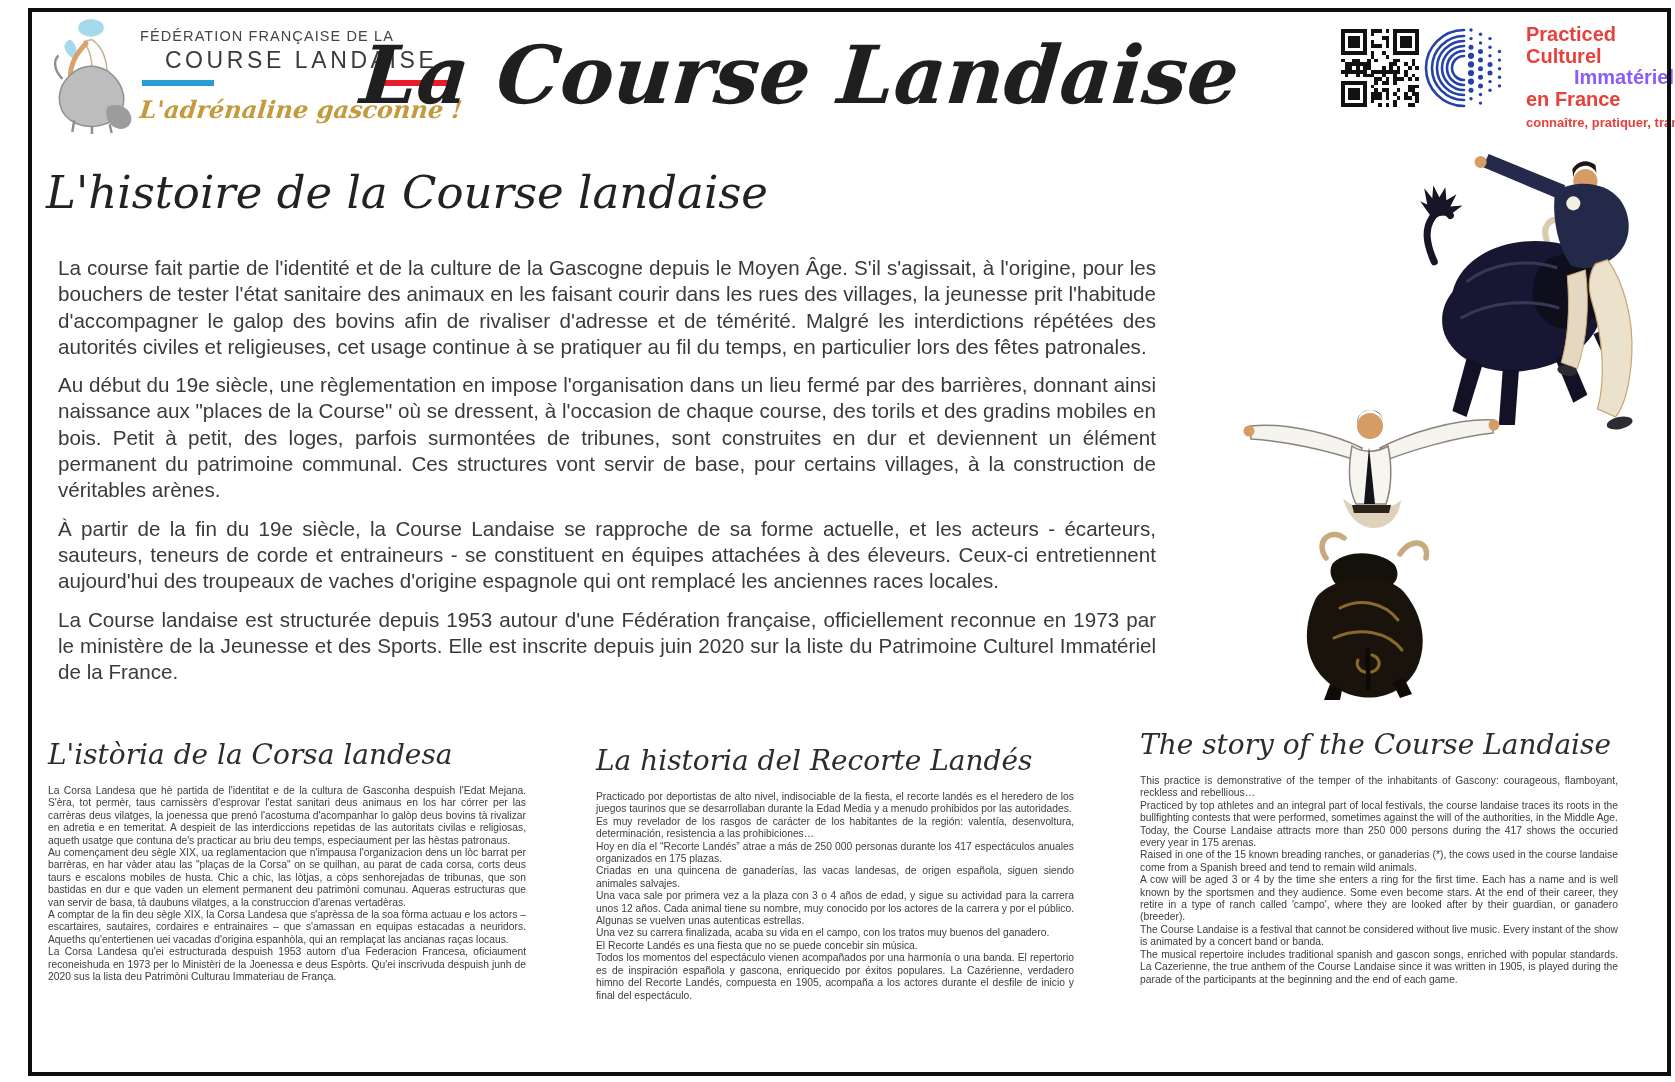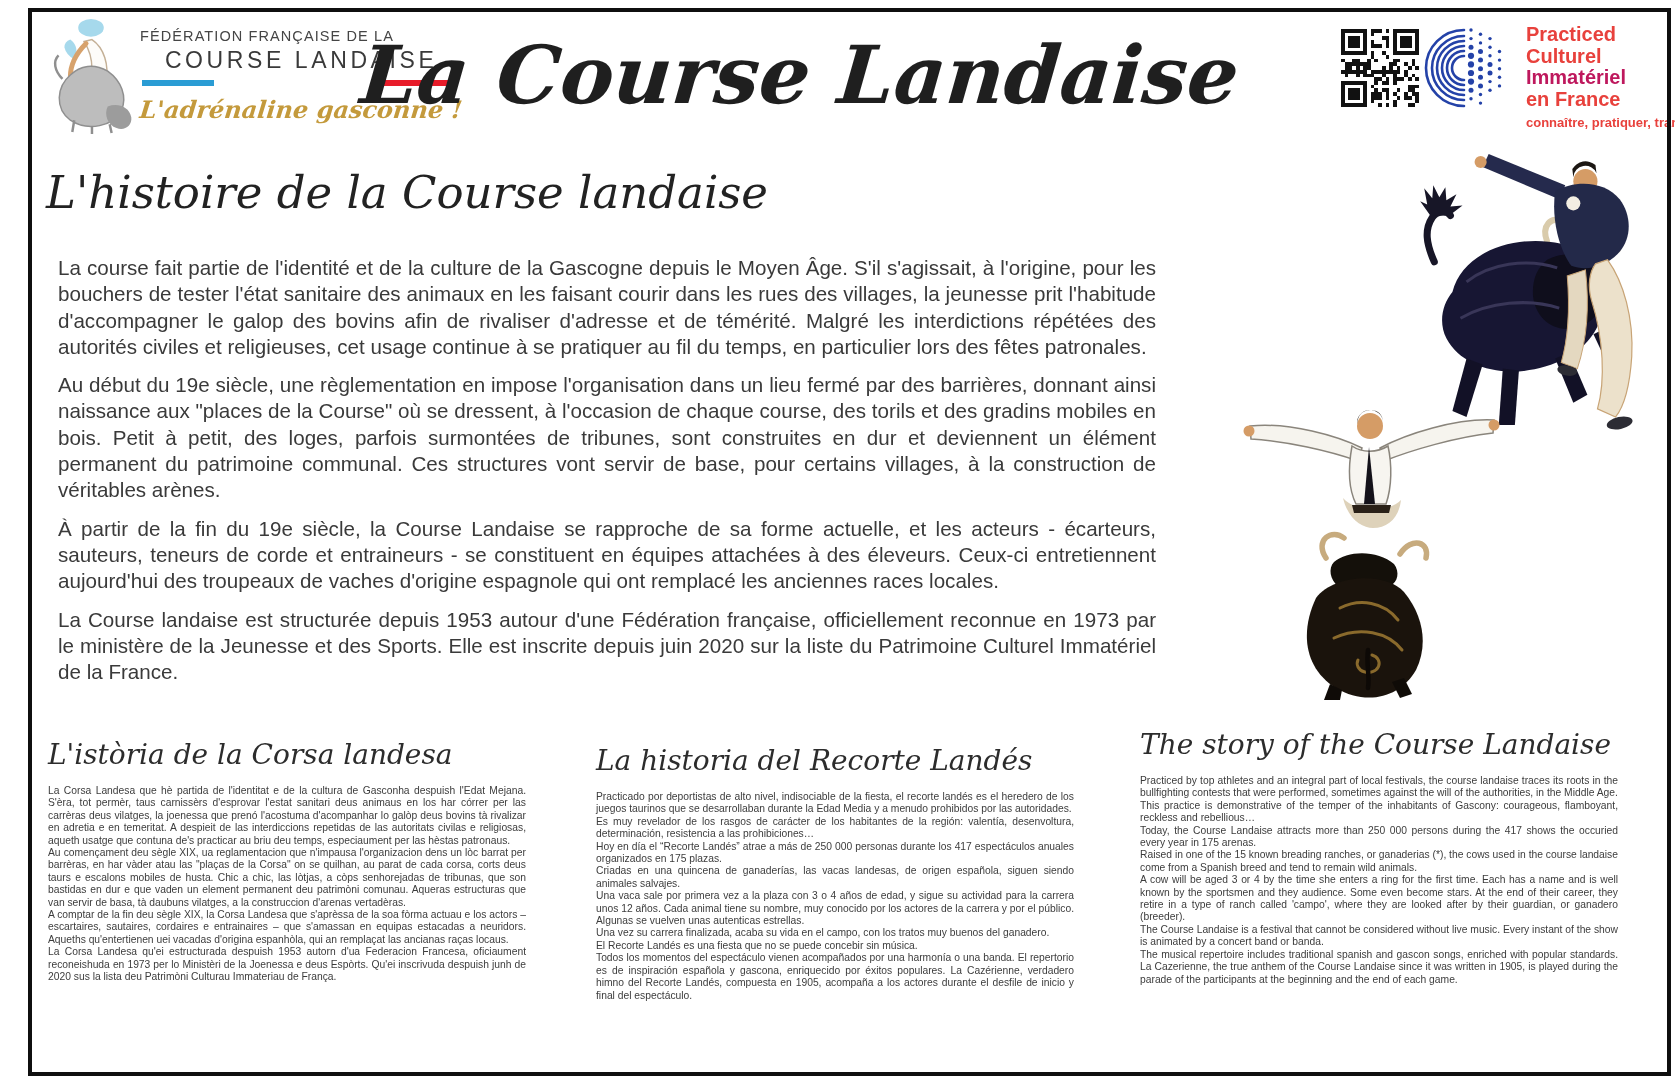--- a/index.html
+++ b/index.html
@@ -151,21 +151,21 @@
       <circle cx="75.5" cy="34.099999999999994" r="1.7"></circle>
       <circle cx="75.5" cy="42.699999999999996" r="1.7"></circle>
       <circle cx="75.5" cy="51.3" r="1.7"></circle>
       <circle cx="75.5" cy="59.89999999999999" r="1.7"></circle>
     </g>
 </svg>
 
 <div class="pci-text">
   <div class="pci-line" style="color: rgb(232, 65, 60);">Practiced</div>
   <div class="pci-line" style="color: rgb(232, 65, 60);">Culturel</div>
-  <div class="pci-line" style="color: #be185d;">Immatériel</div>
+  <div class="pci-line" style="color: #8b5cf6; margin-left: 48px;">Immatériel</div>
   <div class="pci-line" style="color: rgb(232, 65, 60);">en France</div>
   <div class="pci-sub" style="color: rgb(232, 65, 60);">connaître, pratiquer, transmettre</div>
 </div>
 
 <div class="main-heading script">L'histoire de la Course landaise</div>
 
 <div class="main-text" lang="fr">
   <p>La course fait partie de l'identité et de la culture de la Gascogne depuis le Moyen Âge. S'il s'agissait, à l'origine, pour les bouchers de tester l'état sanitaire des animaux en les faisant courir dans les rues des villages, la jeunesse prit l'habitude d'accompagner le galop des bovins afin de rivaliser d'adresse et de témérité. Malgré les interdictions répétées des autorités civiles et religieuses, cet usage continue à se pratiquer au fil du temps, en particulier lors des fêtes patronales.</p>
   <p>Au début du 19e siècle, une règlementation en impose l'organisation dans un lieu fermé par des barrières, donnant ainsi naissance aux "places de la Course" où se dressent, à l'occasion de chaque course, des torils et des gradins mobiles en bois. Petit à petit, des loges, parfois surmontées de tribunes, sont construites en dur et deviennent un élément permanent du patrimoine communal. Ces structures vont servir de base, pour certains villages, à la construction de véritables arènes.</p>
   <p>À partir de la fin du 19e siècle, la Course Landaise se rapproche de sa forme actuelle, et les acteurs - écarteurs, sauteurs, teneurs de corde et entraineurs - se constituent en équipes attachées à des éleveurs. Ceux-ci entretiennent aujourd'hui des troupeaux de vaches d'origine espagnole qui ont remplacé les anciennes races locales.</p>
@@ -260,22 +260,22 @@
     <p>Una vaca sale por primera vez a la plaza con 3 o 4 años de edad, y sigue su actividad para la carrera unos 12 años. Cada animal tiene su nombre, muy conocido por los actores de la carrera y por el público. Algunas se vuelven unas autenticas estrellas.</p>
     <p>Una vez su carrera finalizada, acaba su vida en el campo, con los tratos muy buenos del ganadero.</p>
     <p>El Recorte Landés es una fiesta que no se puede concebir sin música.</p>
     <p>Todos los momentos del espectáculo vienen acompañados por una harmonía o una banda. El repertorio es de inspiración española y gascona, enriquecido por éxitos populares. La Cazérienne, verdadero himno del Recorte Landés, compuesta en 1905, acompaña a los actores durante el desfile de inicio y final del espectáculo.</p>
   </div>
 </div>
 
 <div class="col col-3" lang="en">
   <div class="col-heading script">The story of the Course Landaise</div>
   <div class="col-text">
+    <p>This practice is demonstrative of the temper of the inhabitants of Gascony: courageous, flamboyant, reckless and rebellious…</p>
     <p>Practiced by top athletes and an integral part of local festivals, the course landaise traces its roots in the bullfighting contests that were performed, sometimes against the will of the authorities, in the Middle Age.</p>
-    <p>This practice is demonstrative of the temper of the inhabitants of Gascony: courageous, flamboyant, reckless and rebellious…</p>
     <p>Today, the Course Landaise attracts more than 250 000 persons during the 417 shows the occuried every year in 175 arenas.</p>
     <p>Raised in one of the 15 known breading ranches, or ganaderias (*), the cows used in the course landaise come from a Spanish breed and tend to remain wild animals.</p>
     <p>A cow will be aged 3 or 4 by the time she enters a ring for the first time. Each has a name and is well known by the sportsmen and they audience. Some even become stars. At the end of their career, they retire in a type of ranch called 'campo', where they are looked after by their guardian, or ganadero (breeder).</p>
     <p>The Course Landaise is a festival that cannot be considered without live music. Every instant of the show is animated by a concert band or banda.</p>
     <p>The musical repertoire includes traditional spanish and gascon songs, enriched with popular standards. La Cazerienne, the true anthem of the Course Landaise since it was written in 1905, is played during the parade of the participants at the beginning and the end of each game.</p>
   </div>
 </div>
 
 <div class="frame"></div>
 

